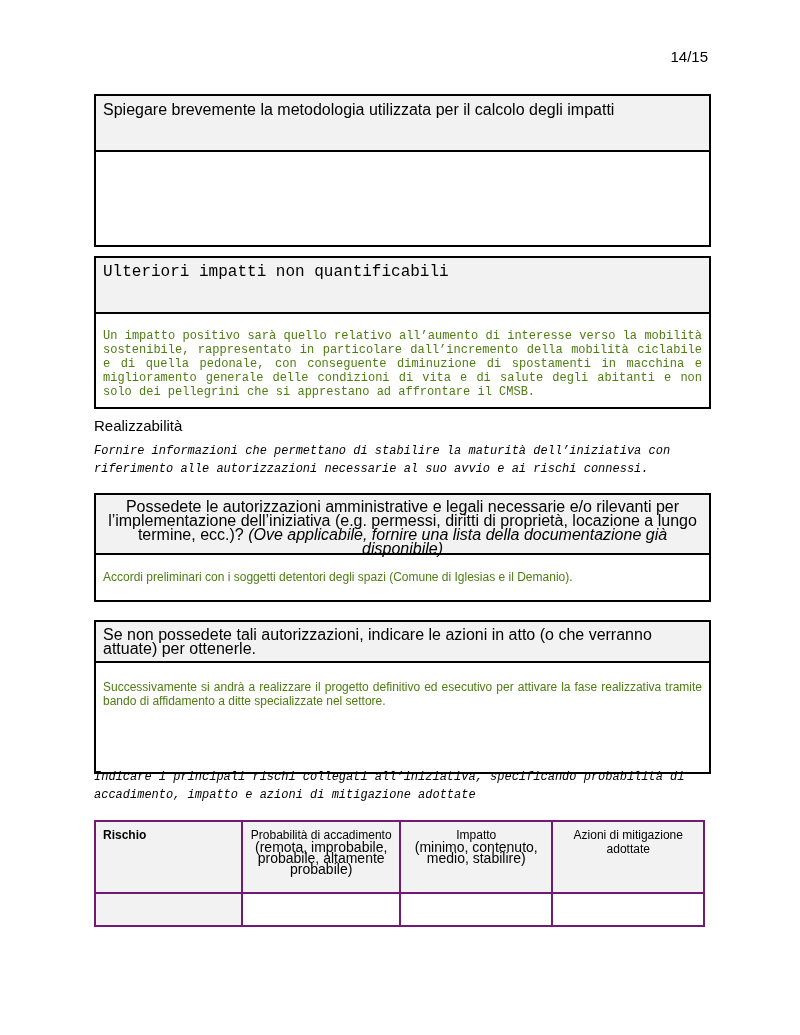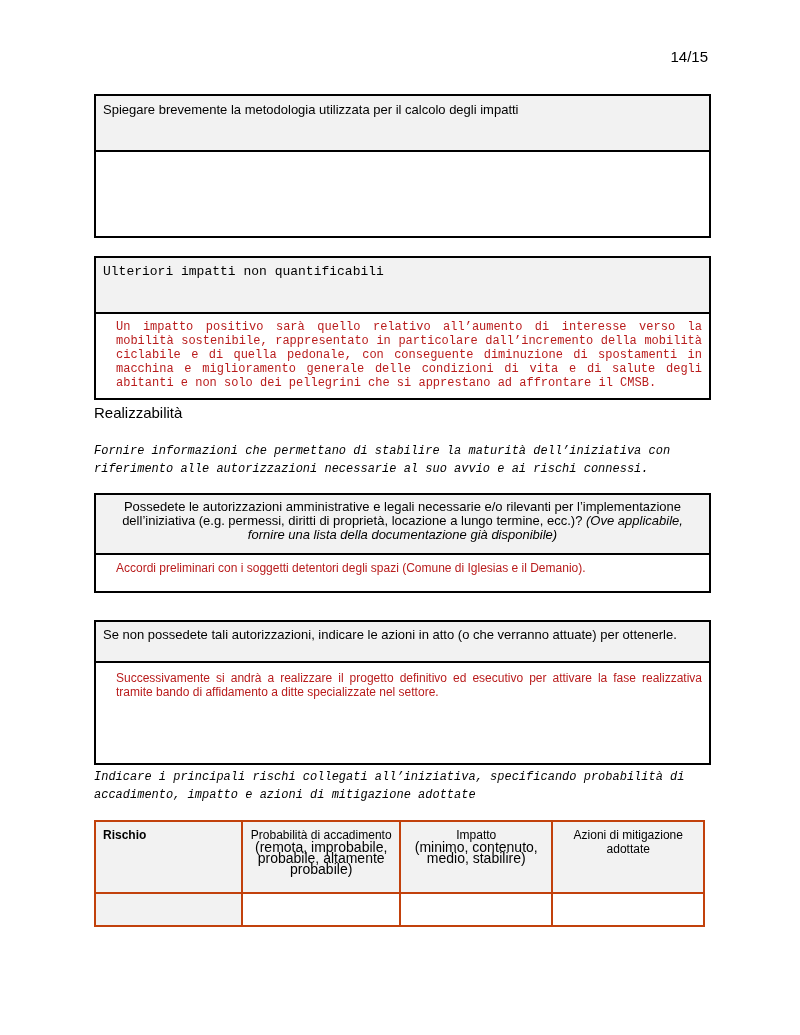--- a/index.html
+++ b/index.html
@@ -11,42 +11,43 @@
     position: absolute; top: 48px; left: 660px; width: 48px;
     font-size: 15px; text-align: right;
   }
   .box {
     position: absolute; left: 94px; width: 613px;
     border: 2px solid #000; box-sizing: content-box;
     background: #fff;
   }
   .box .hdr {
     background: #f2f2f2; border-bottom: 2px solid #000;
-    font-size: 13px; line-height: 14px; padding: 7px 7px 0 7px; box-sizing: border-box;
+    font-size: 16px; line-height: 14px; padding: 7px 7px 0 7px; box-sizing: border-box;
   }
   .box .body {
-    font-size: 12px; line-height: 14px; padding: 6px 7px 0 20px; color: #b91c1c;
+    font-size: 12px; line-height: 14px; padding: 6px 7px 0 7px; color: #4d7c0f;
     box-sizing: border-box;
+    margin-top: 9px;
   }
   .box .body p { margin: 0 0 12px 0; }
   .justify { text-align: justify; }
   .ital { font-style: italic; }
   .section-heading {
-    position: absolute; left: 94px; top: 404px; font-size: 15px;
+    position: absolute; left: 94px; top: 417px; font-size: 15px;
   }
   .section-note {
     position: absolute; left: 94px; width: 620px;
     font-size: 12px; line-height: 18px; font-style: italic; font-family: Liberation Mono, monospace;
   }
   table.risk {
     position: absolute; left: 94px; top: 820px; width: 611px;
     border-collapse: collapse; font-size: 12px;
   }
   table.risk th, table.risk td {
-    border: 2px solid #c2410c; padding: 0; vertical-align: top;
+    border: 2px solid #701a75; padding: 0; vertical-align: top;
   }
   table.risk th {
     background: #f2f2f2; font-weight: normal; height: 64px;
     padding: 6px 4px 0 4px; line-height: 14px; text-align: center;
   }
   table.risk th.left { text-align: left; font-weight: bold; padding-left: 7px; }
   table.risk th .sub { display: block; font-size: 14px; line-height: 11px; }
   table.risk td { height: 31px; background: #fff; }
   table.risk td.shade { background: #f2f2f2; }
 </style>

